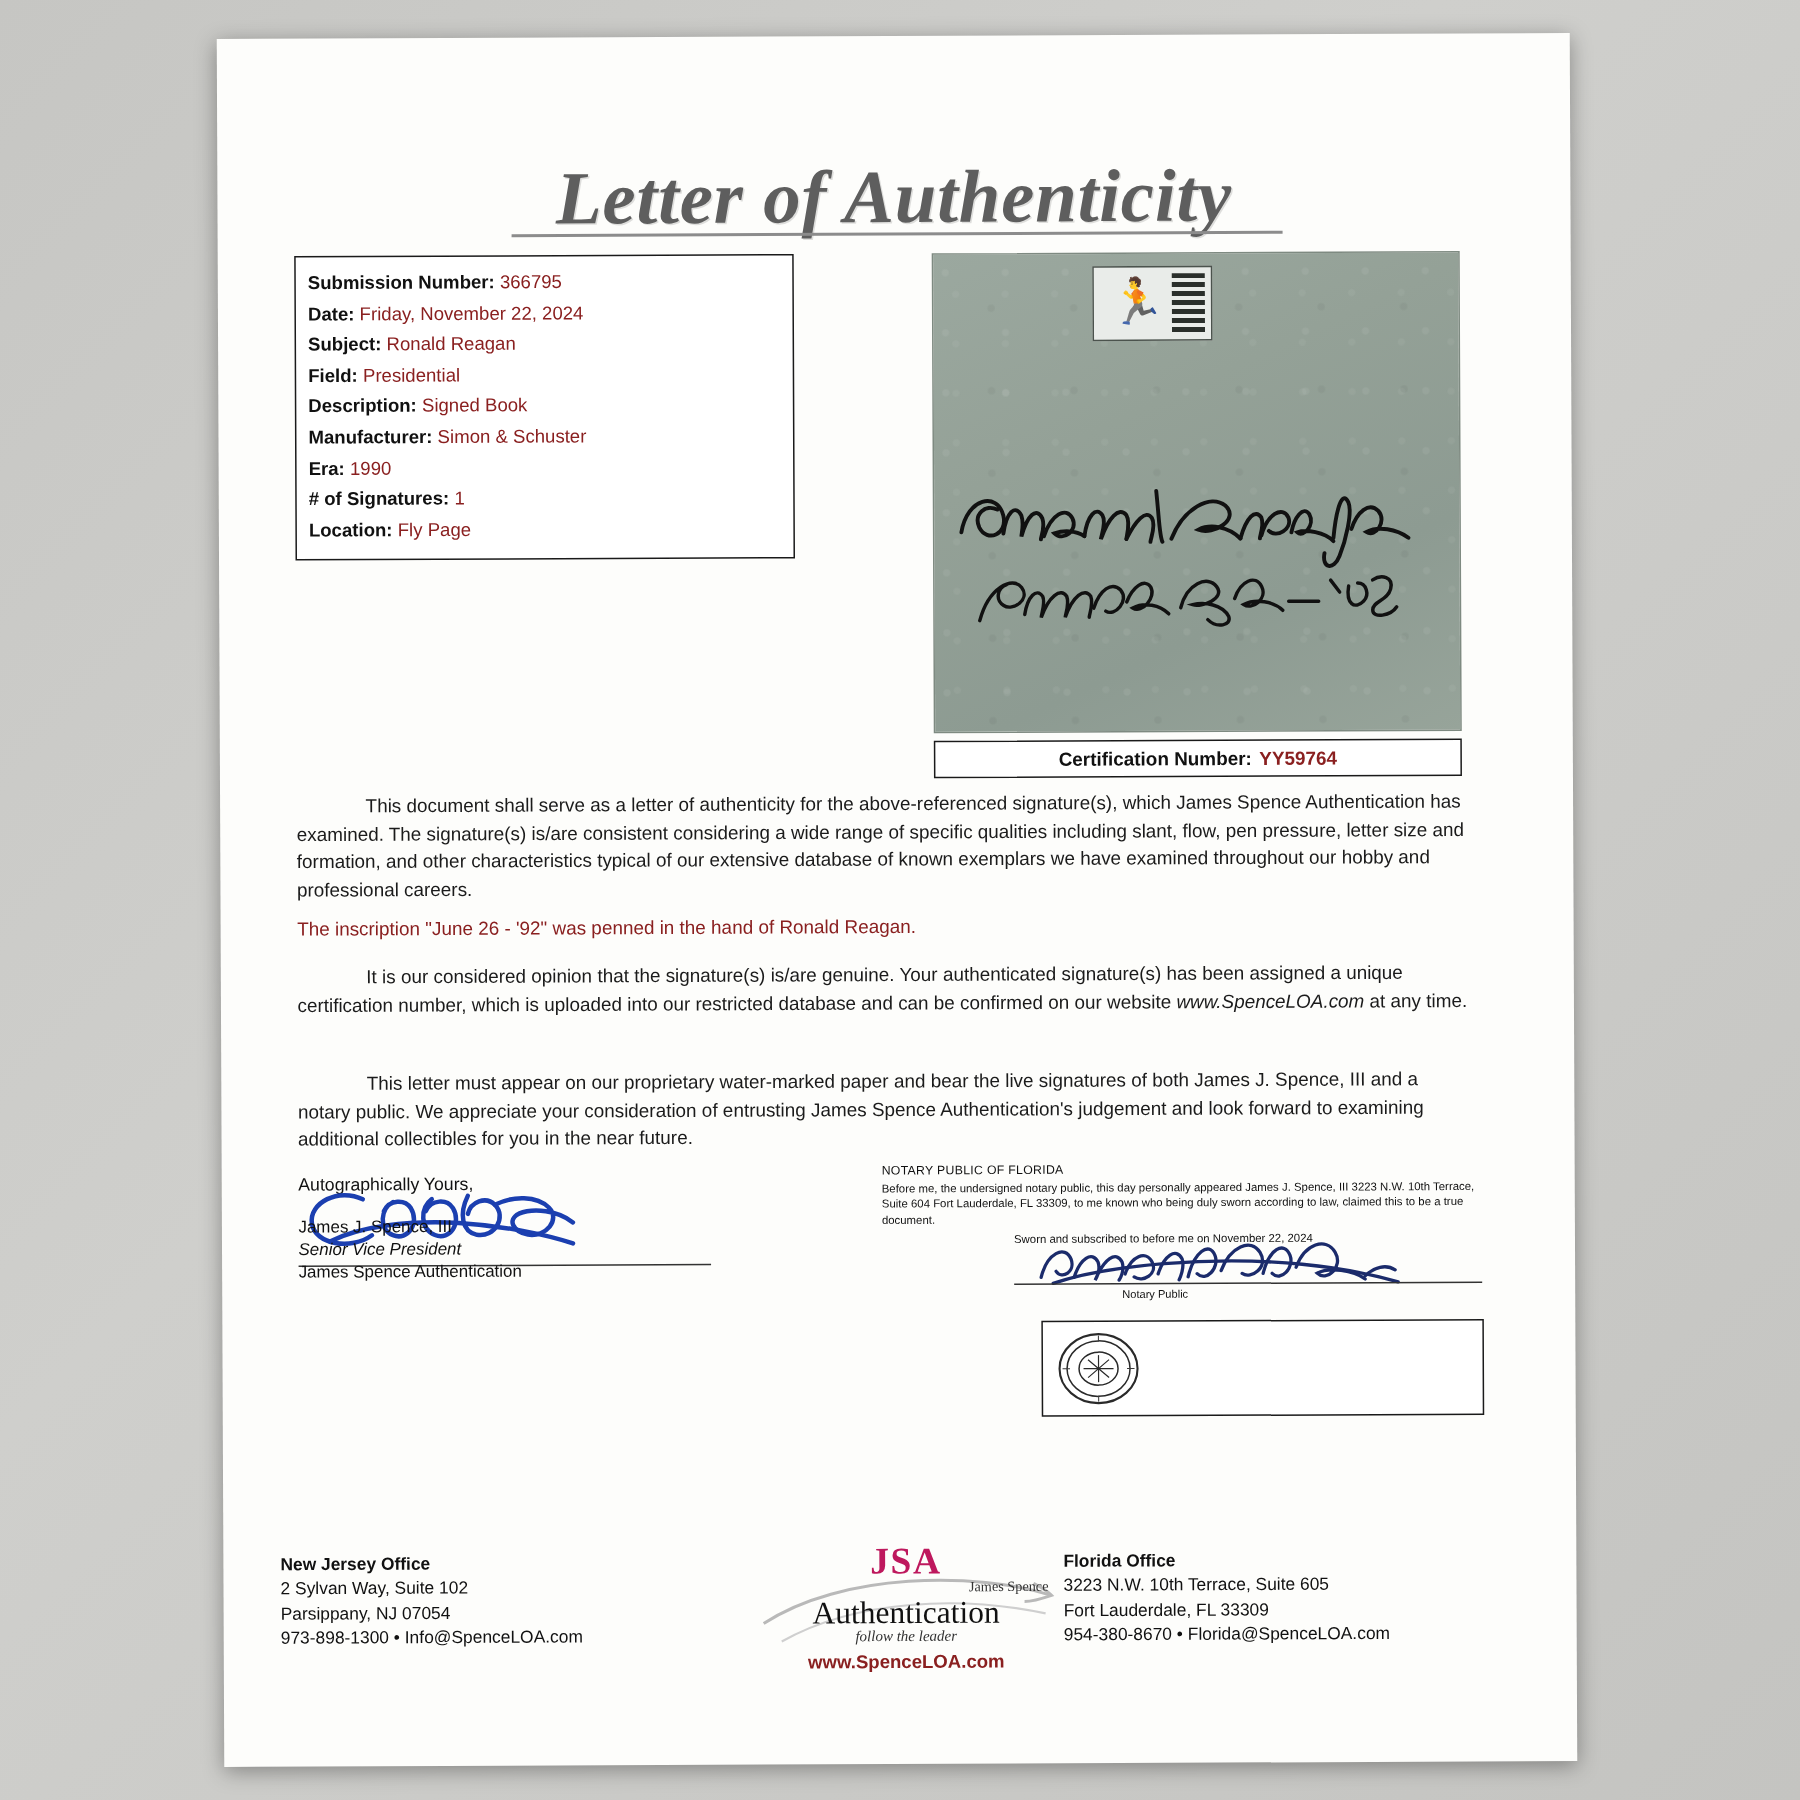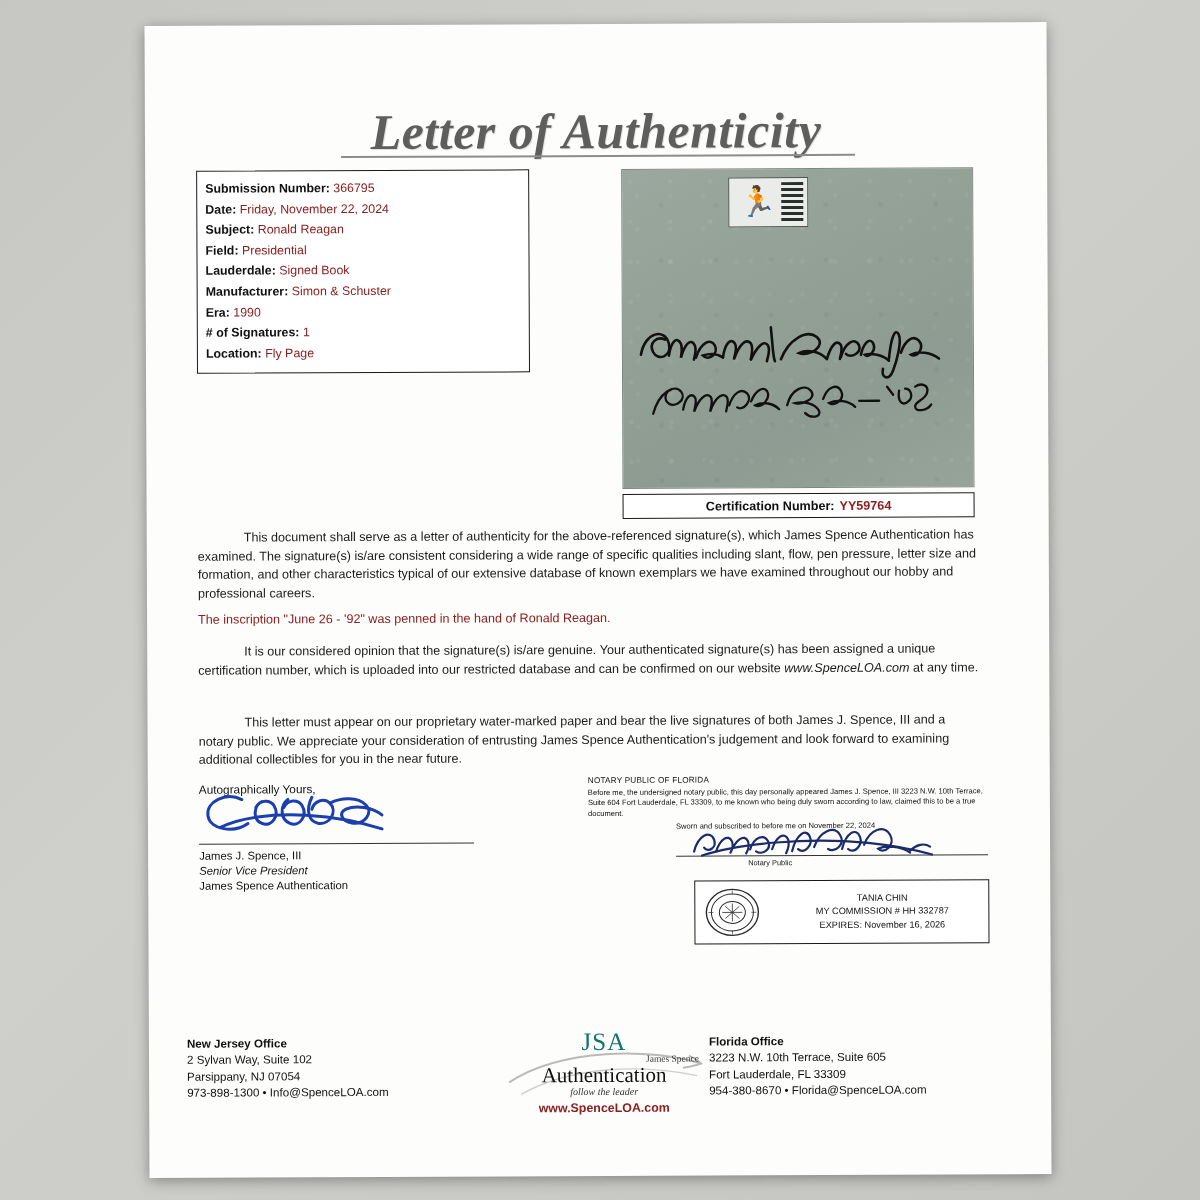--- a/index.html
+++ b/index.html
@@ -173,21 +173,21 @@
     width: 230px; height: 52px;
   }
   #sig-line-left {
     position: absolute;
     left: 51px; top: 818px;
     width: 275px; height: 1px;
     background: #333;
   }
   #left-names {
     position: absolute;
-    left: 51px; top: 823px;
+    left: 51px; top: 786px;
     font-size: 11.3px;
     line-height: 15px;
     color: #111;
   }
 
   
   #notary-head {
     position: absolute;
     left: 440px; top: 752px;
     font-size: 8.2px;
@@ -264,24 +264,24 @@
   #office-nj { left: 38px; top: 0; }
   #office-fl { left: 560px; top: 0; }
   #jsa-logo {
     position: absolute;
     left: 360px; top: -6px;
     width: 190px;
     text-align: center;
   }
   #jsa-logo .jsa {
     font-family: "Liberation Serif", serif;
-    font-weight: normal;
+    font-weight: bold;
     font-size: 25px;
     letter-spacing: 1px;
-    color: #0f766e;
+    color: #be185d;
   }
   #jsa-logo .spence {
     font-family: "Liberation Serif", serif;
     font-size: 9.5px;
     color: #333;
     margin-top: -2px;
     text-align: right;
   }
   #jsa-logo .auth {
     font-family: "Liberation Serif", serif;
@@ -311,21 +311,21 @@
     <div class="paper-inner">
 
       <div id="title">Letter of Authenticity</div>
       <div id="title-rule"></div>
 
       <div id="info-box">
         <div class="info-row"><span class="lbl">Submission Number:</span> <span class="val">366795</span></div>
         <div class="info-row"><span class="lbl">Date:</span> <span class="val">Friday, November 22, 2024</span></div>
         <div class="info-row"><span class="lbl">Subject:</span> <span class="val">Ronald Reagan</span></div>
         <div class="info-row"><span class="lbl">Field:</span> <span class="val">Presidential</span></div>
-        <div class="info-row"><span class="lbl">Lauderdale:</span> <span class="val">Signed Book</span></div>
+        <div class="info-row"><span class="lbl">Description:</span> <span class="val">Signed Book</span></div>
         <div class="info-row"><span class="lbl">Manufacturer:</span> <span class="val">Simon &amp; Schuster</span></div>
         <div class="info-row"><span class="lbl">Era:</span> <span class="val">1990</span></div>
         <div class="info-row"><span class="lbl"># of Signatures:</span> <span class="val">1</span></div>
         <div class="info-row"><span class="lbl">Location:</span> <span class="val">Fly Page</span></div>
       </div>
 
       <div id="sig-photo">
         <div class="grain"></div>
         <div id="stamp-block">
           <div class="figure">🏃</div>
@@ -414,25 +414,20 @@
           <ellipse cx="30" cy="26" rx="26" ry="23" fill="none" stroke="#2a2a2a" stroke-width="1.4"></ellipse>
           <ellipse cx="30" cy="26" rx="21" ry="18.5" fill="none" stroke="#2a2a2a" stroke-width="1"></ellipse>
           <ellipse cx="30" cy="26" rx="13" ry="11" fill="none" stroke="#2a2a2a" stroke-width="1"></ellipse>
           <g stroke="#2a2a2a" stroke-width="0.8">
             <path d="M20 26 h20 M30 17 v18 M23 20 l14 12 M37 20 l-14 12"></path>
           </g>
           <g stroke="#3a3a3a" stroke-width="0.7">
             <path d="M6 26 h5 M49 26 h5 M30 4 v4 M30 44 v4"></path>
           </g>
         </svg>
-        <div id="stamp-lines">
-          <div class="nm">TANIA CHIN</div>
-          <div>MY COMMISSION # HH 332787</div>
-          <div>EXPIRES: November 16, 2026</div>
-        </div>
       </div>
 
       <div id="footer">
         <div class="office" id="office-nj">
           <div class="oname">New Jersey Office</div>
           <div>2 Sylvan Way, Suite 102</div>
           <div>Parsippany, NJ 07054</div>
           <div>973-898-1300 • Info@SpenceLOA.com</div>
         </div>
 

